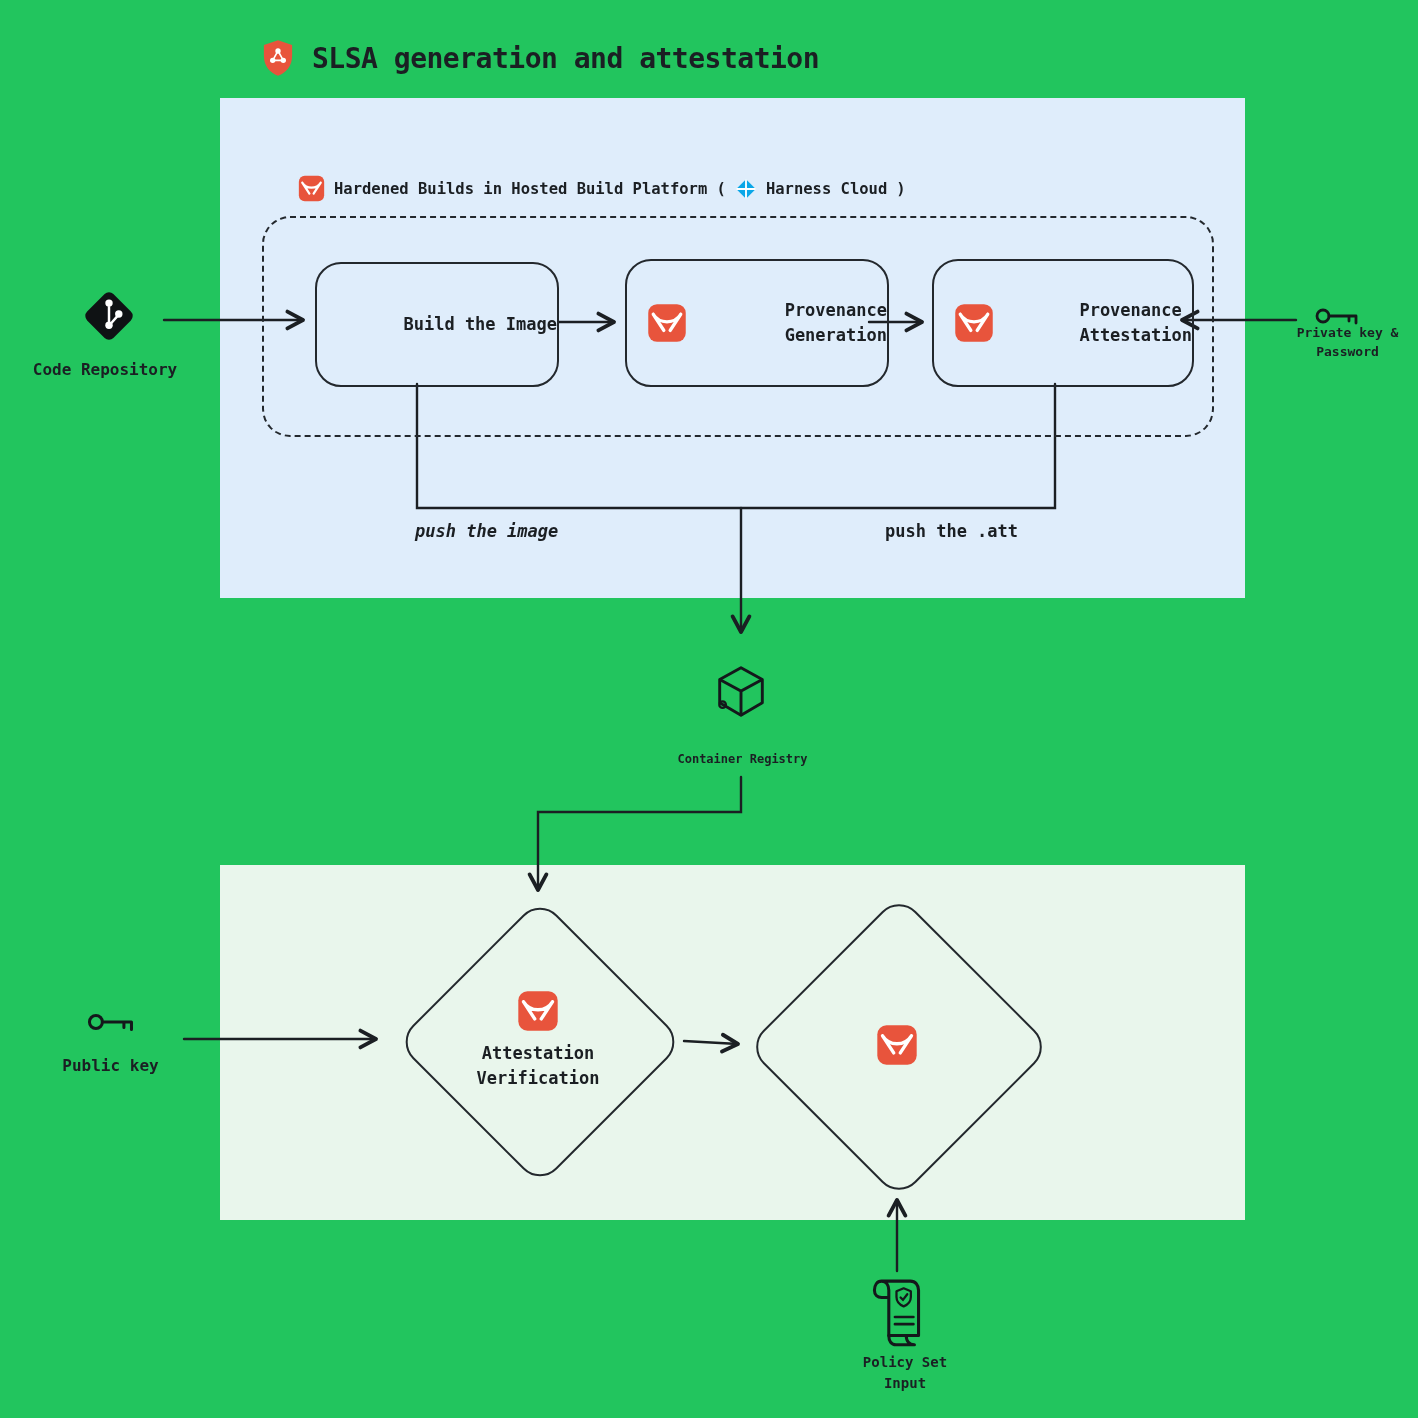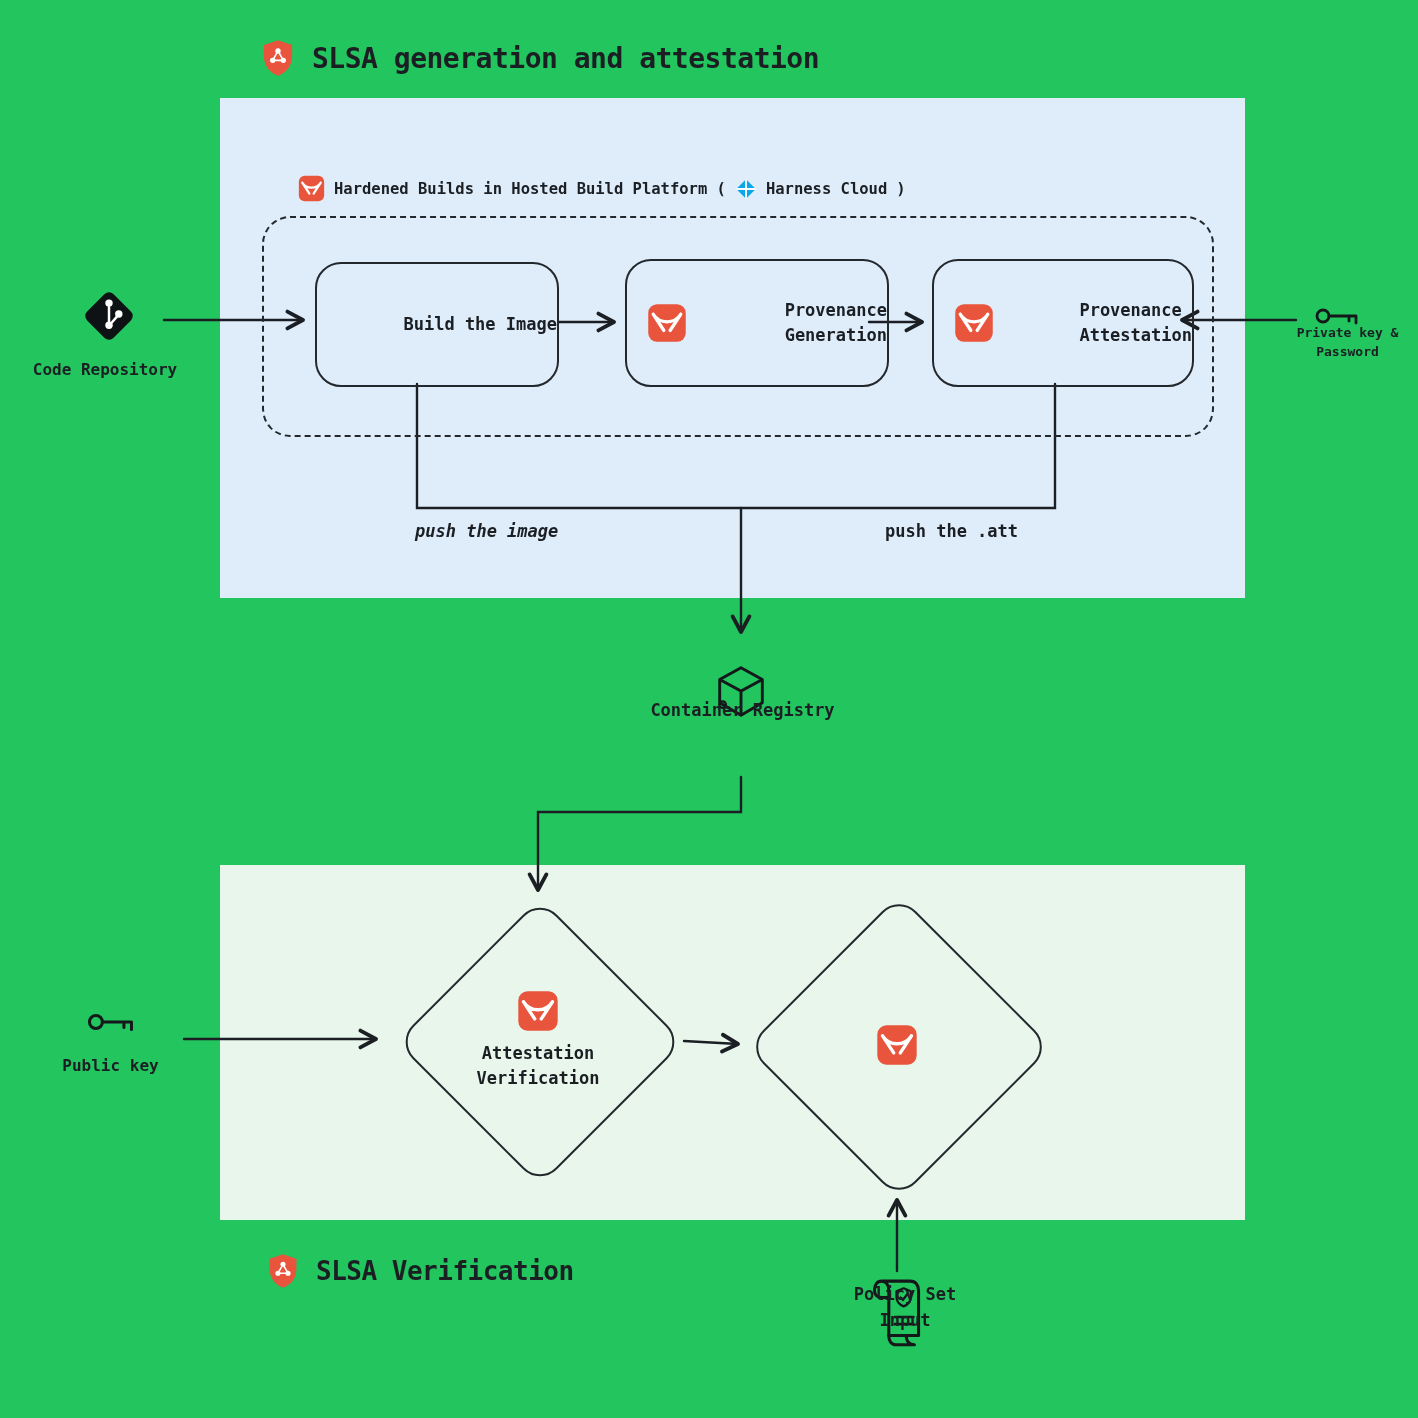--- a/index.html
+++ b/index.html
@@ -129,21 +129,21 @@
 Password</div>
 
   <div class="lbl" style="left:415px;top:521px;font-size:17px;font-style:italic;">push the image</div>
   <div class="lbl" style="left:885px;top:521px;font-size:17px;">push the .att</div>
 
   <svg class="abs icon z3" style="left:710px;top:662px;" width="62" height="62" viewBox="0 0 64 64">
     <path d="M32 6 L54 18 V42 L32 55 L10 42 V18 Z" fill="none" stroke="#14181b" stroke-width="3" stroke-linejoin="round"></path>
     <path d="M10 18 L32 30 L54 18 M32 30 V55" fill="none" stroke="#14181b" stroke-width="3"></path>
     <circle cx="13" cy="44" r="3.4" fill="none" stroke="#14181b" stroke-width="2.4"></circle>
   </svg>
-  <div class="lbl center" style="left:635px;top:700px;width:215px;font-size:17px;">Container Registry</div>
+  <div class="lbl center" style="left:635px;top:752px;width:215px;font-size:12px;">Container Registry</div>
 
   <div class="diamond" style="left:438px;top:940px;width:200px;height:200px;"></div>
   <div class="dcontent" style="left:428px;top:955px;width:220px;height:170px;">
     <svg class="icon" width="42" height="42" viewBox="0 0 32 32">
       <rect x="1" y="1" width="30" height="30" rx="7" fill="#E8543C"></rect>
       <path d="M5 9 C10 17 22 17 27 9 M5 9 L13.5 22 M27 9 L18.5 22" stroke="#fff" stroke-width="2.6" fill="none" stroke-linecap="round"></path>
     </svg>
     <span class="ml">Attestation
 Verification</span>
   </div>
@@ -155,34 +155,24 @@
       <path d="M5 9 C10 17 22 17 27 9 M5 9 L13.5 22 M27 9 L18.5 22" stroke="#fff" stroke-width="2.6" fill="none" stroke-linecap="round"></path>
     </svg>
   </div>
 
   <svg class="abs icon z3" style="left:86px;top:1008px;" width="50" height="28" viewBox="0 0 46 26">
     <circle cx="9" cy="13" r="6" fill="none" stroke="#14181b" stroke-width="2.8"></circle>
     <path d="M15 13 H42 M42 13 V20 M35 13 V18" stroke="#14181b" stroke-width="2.8" fill="none" stroke-linecap="round"></path>
   </svg>
   <div class="lbl center" style="left:38px;top:1056px;width:145px;font-size:16px;">Public key</div>
 
-  <div class="title-row" style="left:266px;top:1252px;">
-    <svg class="icon" width="34" height="38" viewBox="0 0 30 34">
-      <path d="M15 2 L27 6 V15 C27 23.5 22 29.5 15 32 C8 29.5 3 23.5 3 15 V6 Z" fill="#E8543C"></path>
-      <circle cx="15" cy="11" r="2.3" fill="#fff"></circle>
-      <circle cx="10.5" cy="19" r="2.3" fill="#fff"></circle>
-      <circle cx="19.5" cy="19" r="2.3" fill="#fff"></circle>
-      <path d="M15 11 L10.5 19 M15 11 L19.5 19 M10.5 19 H19.5" stroke="#fff" stroke-width="1.4" fill="none"></path>
-    </svg>
-    <span class="title-text t-bottom">SLSA Verification</span>
-  </div>
 
   <svg class="abs icon z3" style="left:864px;top:1276px;" width="66" height="80" viewBox="0 0 64 78">
     <path d="M17 5 H45 C50 5 53 9 53 14 V58 H24 V14 C24 9 21.5 5 17 5 C12.5 5 10 9 10 14 C10 18.5 13 21 17 21 H24" fill="none" stroke="#14181b" stroke-width="3" stroke-linejoin="round" stroke-linecap="round"></path>
     <path d="M24 58 H41 C41 64 44.5 67 49 67 H31 C26.5 67 24 63.5 24 58 Z" fill="none" stroke="#14181b" stroke-width="3" stroke-linejoin="round"></path>
     <path d="M38.5 12 L45.5 14.8 V20.5 C45.5 25 42.5 28 38.5 29.6 C34.5 28 31.5 25 31.5 20.5 V14.8 Z" fill="none" stroke="#14181b" stroke-width="2.2" stroke-linejoin="round"></path>
     <path d="M35.5 21 L37.8 23.3 L42 17.8" fill="none" stroke="#14181b" stroke-width="2.2" stroke-linecap="round"></path>
     <path d="M30 40 H48 M30 47 H48" stroke="#14181b" stroke-width="2.6" stroke-linecap="round"></path>
   </svg>
-  <div class="lbl center ml" style="left:840px;top:1282px;width:130px;font-size:17px;line-height:1.5;">Policy Set
+  <div class="lbl center ml" style="left:840px;top:1352px;width:130px;font-size:14px;line-height:1.5;">Policy Set
 Input</div>
 
 </div>
 
 </body></html>

